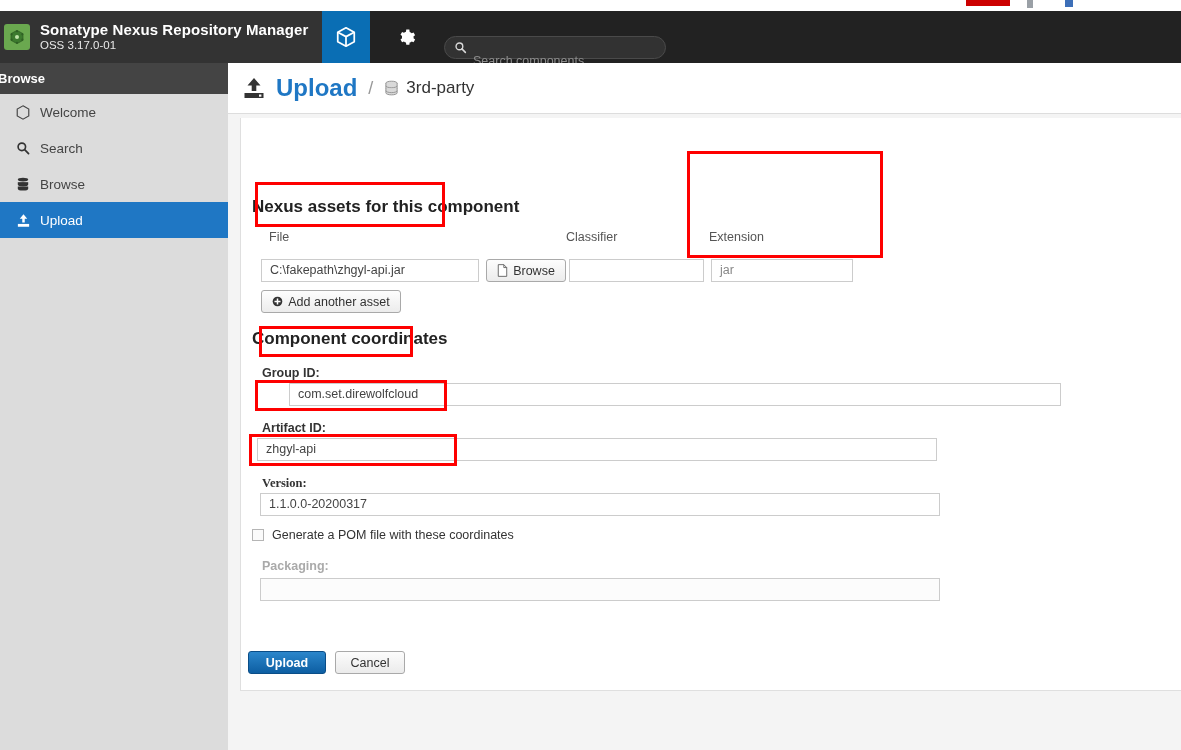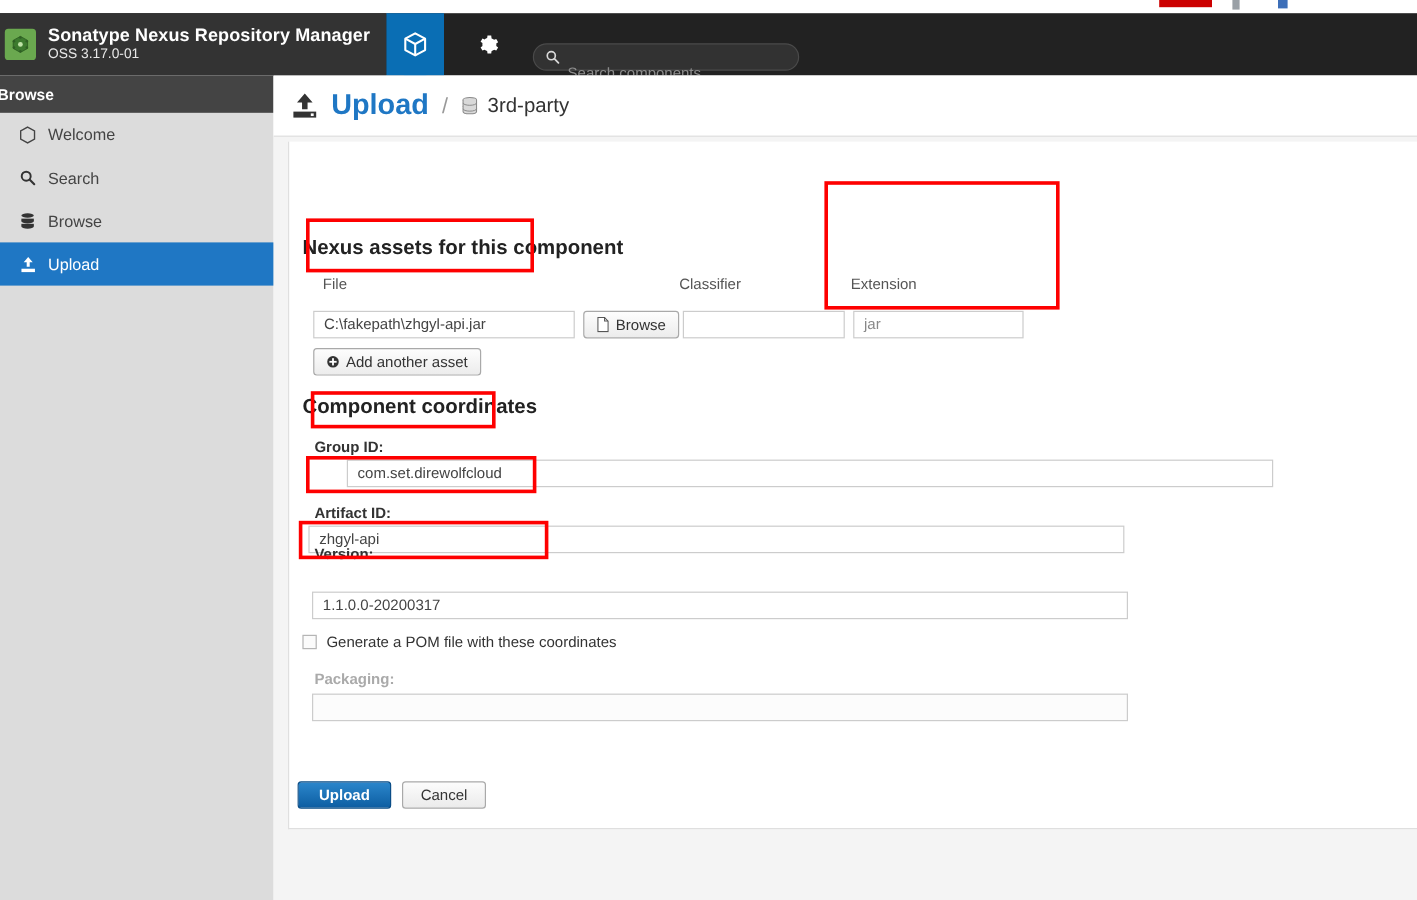--- a/index.html
+++ b/index.html
@@ -313,21 +313,21 @@
       </div>
 
       <div class="sec-title sec-coords">Component coordinates</div>
 
       <div class="fld-label bold" style="left:21px; top:248px;">Group ID:</div>
       <div class="txtin" style="left:19px; top:265px; width:772px;margin-left:29px;">com.set.direwolfcloud</div>
 
       <div class="fld-label bold" style="left:21px; top:303px;">Artifact ID:</div>
       <div class="txtin" style="left:16px; top:320px; width:680px;">zhgyl-api</div>
 
-      <div class="fld-label bold" style="left:21px; top:337px;">Version:</div>
+      <div class="fld-label bold" style="left:21px; top:358px;font-family:Liberation Serif, serif;">Version:</div>
       <div class="txtin" style="left:19px; top:375px; width:680px;">1.1.0.0-20200317</div>
 
       <div class="chk-row">
         <span class="chk-box"></span>
         <span class="chk-lbl">Generate a POM file with these coordinates</span>
       </div>
 
       <div class="fld-label" style="left:21px; top:441px; color:#aaaaaa; font-weight:bold;">Packaging:</div>
       <div class="txtin" style="left:19px; top:460px; width:680px; background:#fcfcfc;"></div>
 

